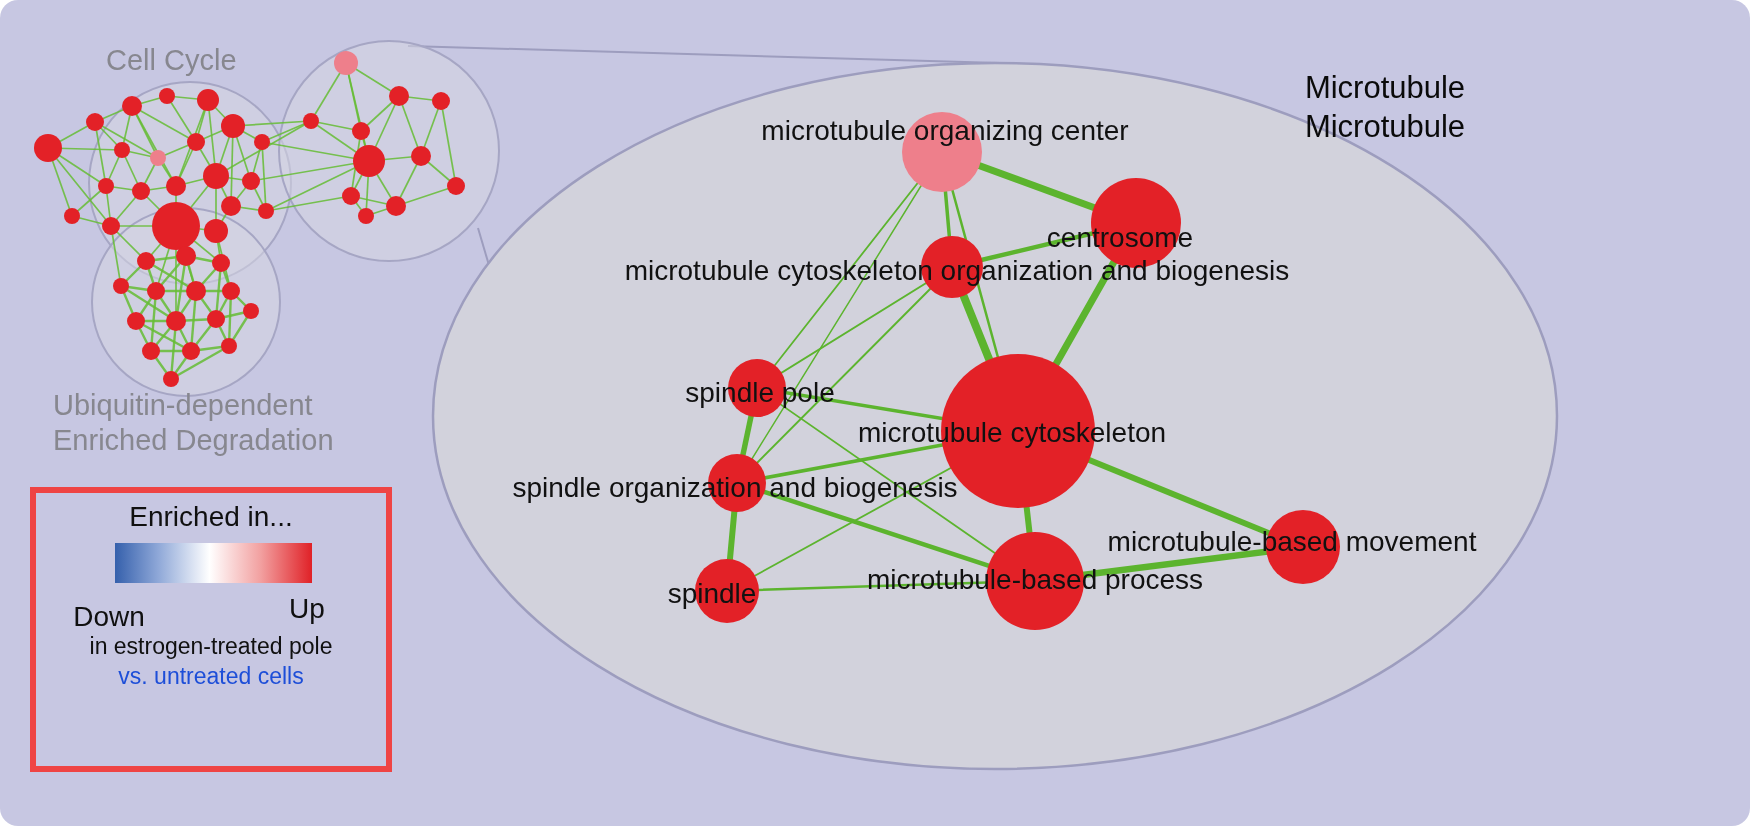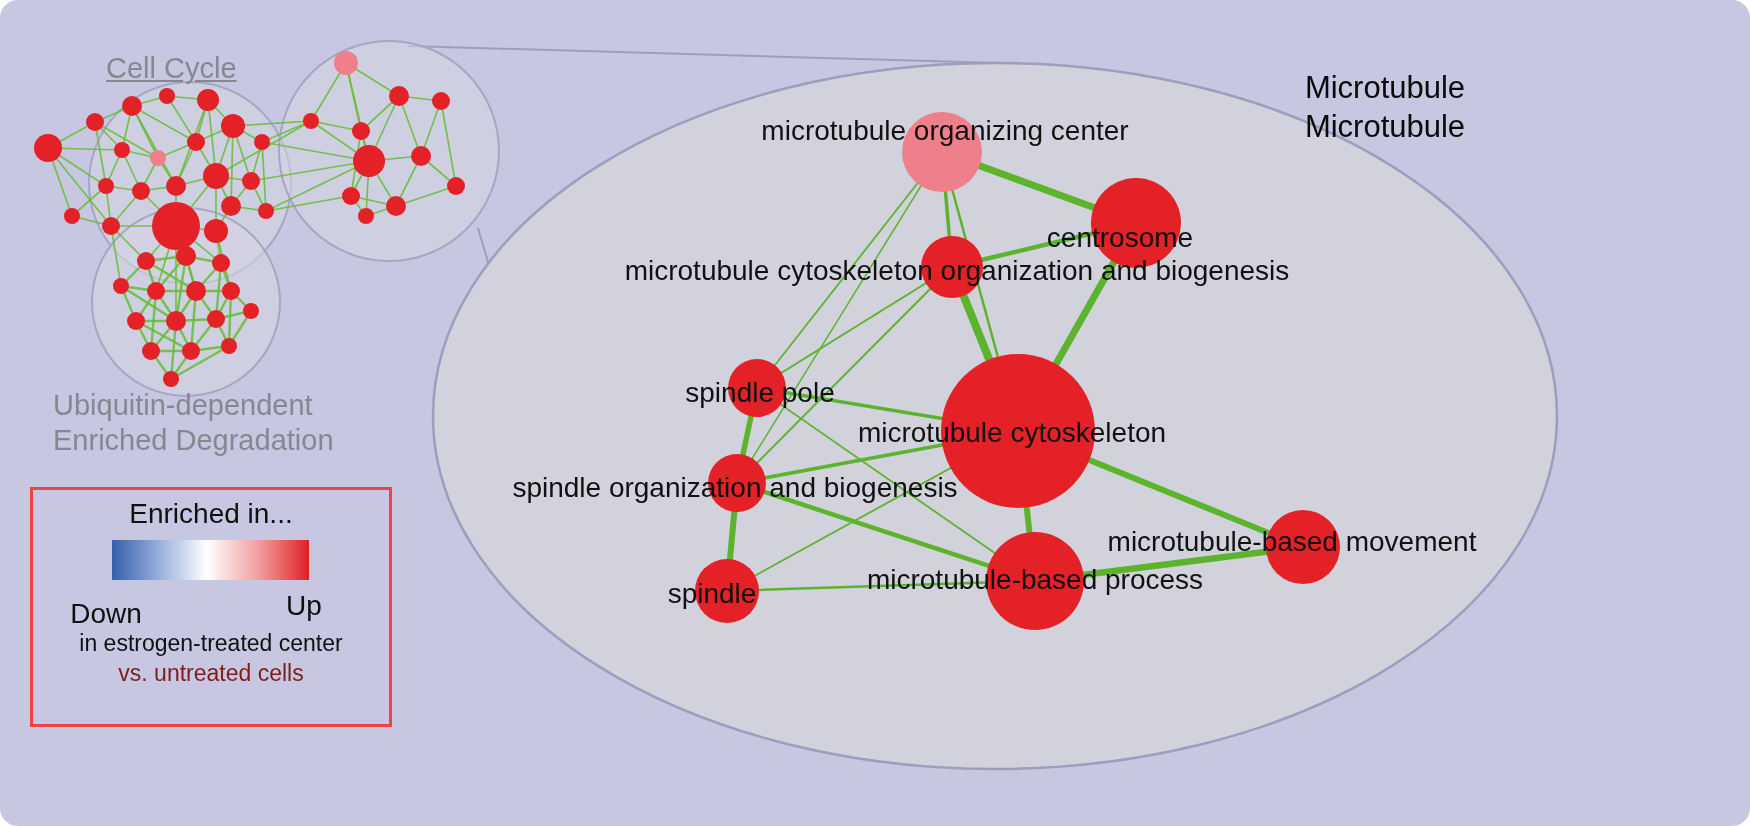--- a/index.html
+++ b/index.html
@@ -13,29 +13,29 @@
   svg.net{position:absolute;left:0;top:0;}
   svg text{font-family:"Liberation Sans",sans-serif;}
   .overlay{position:absolute;font-family:"Liberation Sans",sans-serif;}
   .cluster-label{color:#87878f;font-size:29px;font-weight:400;}
   .two-line{line-height:35px;margin-left:20px;}
   .magnified-title{
     left:1255px;top:36px;width:260px;
     text-align:center;font-size:31px;line-height:39px;color:#0a0a0a;margin-top:32px;
   }
   .legend{
-    position:absolute;left:30px;top:487px;width:362px;height:240px;
-    border:3px solid #ef4444;box-sizing:border-box;
+    position:absolute;left:30px;top:487px;width:362px;height:285px;
+    border:6px solid #ef4444;box-sizing:border-box;
   }
   .legend-title{position:absolute;top:8px;left:0;width:100%;text-align:center;font-size:28px;color:#101010;}
   .legend-bar{position:absolute;top:50px;left:79px;width:197px;height:40px;}
   .legend-down{position:absolute;top:100px;left:73px;transform:translateX(-50%);font-size:28px;color:#101010;margin-top:8px;}
   .legend-up{position:absolute;top:100px;left:271px;transform:translateX(-50%);font-size:28px;color:#101010;text-align:right;}
   .legend-sub1{position:absolute;top:140px;left:0;width:100%;text-align:center;font-size:23px;color:#101010;}
-  .legend-sub2{position:absolute;top:170px;left:0;width:100%;text-align:center;font-size:23px;color:#7f1d1d;}
+  .legend-sub2{position:absolute;top:170px;left:0;width:100%;text-align:center;font-size:23px;color:#1d4ed8;}
 </style>
 </head>
 <body>
 
 <div class="panel" style="background: rgb(199, 199, 226);">
 
   <svg class="net" id="network-svg" width="1750" height="826" viewBox="0 0 1750 826">
       <line x1="408" y1="46" x2="1000" y2="63" stroke="#9d9dbe" stroke-width="2"></line>
       <line x1="478" y1="228" x2="606" y2="662" stroke="#9d9dbe" stroke-width="2"></line>
       <ellipse cx="995" cy="416" rx="562" ry="353" fill="#d2d2dc" stroke="#9d9dbe" stroke-width="2.5"></ellipse>
@@ -259,34 +259,34 @@
       <text x="1120" y="247" text-anchor="middle" font-size="28" fill="#111111">centrosome</text>
       <text x="957" y="280" text-anchor="middle" font-size="28" fill="#111111">microtubule cytoskeleton organization and biogenesis</text>
       <text x="760" y="402" text-anchor="middle" font-size="28" fill="#111111">spindle pole</text>
       <text x="1012" y="442" text-anchor="middle" font-size="28" fill="#111111">microtubule cytoskeleton</text>
       <text x="735" y="497" text-anchor="middle" font-size="28" fill="#111111">spindle organization and biogenesis</text>
       <text x="1292" y="551" text-anchor="middle" font-size="28" fill="#111111">microtubule-based movement</text>
       <text x="1035" y="589" text-anchor="middle" font-size="28" fill="#111111">microtubule-based process</text>
       <text x="712" y="603" text-anchor="middle" font-size="28" fill="#111111">spindle</text>
     </svg>
 
-  <div class="overlay cluster-label" style="left:106px;top:52px;text-decoration:underline;">Cell Cycle</div>
+  <div class="overlay cluster-label" style="left:106px;top:44px;">Cell Cycle</div>
 
   <div class="overlay cluster-label two-line" style="left:33px;top:388px;">
     <div>Ubiquitin-dependent</div>
     <div>Enriched Degradation</div>
   </div>
 
   <div class="overlay magnified-title">
     <div>Microtubule</div>
     <div>Microtubule</div>
   </div>
 
   <div class="legend">
     <div class="legend-title">Enriched in...</div>
     <div class="legend-bar" style="background: linear-gradient(to right, rgb(53, 96, 172) 0%, rgb(143, 168, 216) 22%, rgb(255, 255, 255) 48%, rgb(242, 160, 160) 74%, rgb(224, 33, 39) 100%);"></div>
     <div class="legend-down">Down</div>
     <div class="legend-up">Up</div>
-    <div class="legend-sub1">in estrogen-treated center</div>
+    <div class="legend-sub1">in estrogen-treated pole</div>
     <div class="legend-sub2">vs. untreated cells</div>
   </div>
 
 </div>
 
 </body></html>

